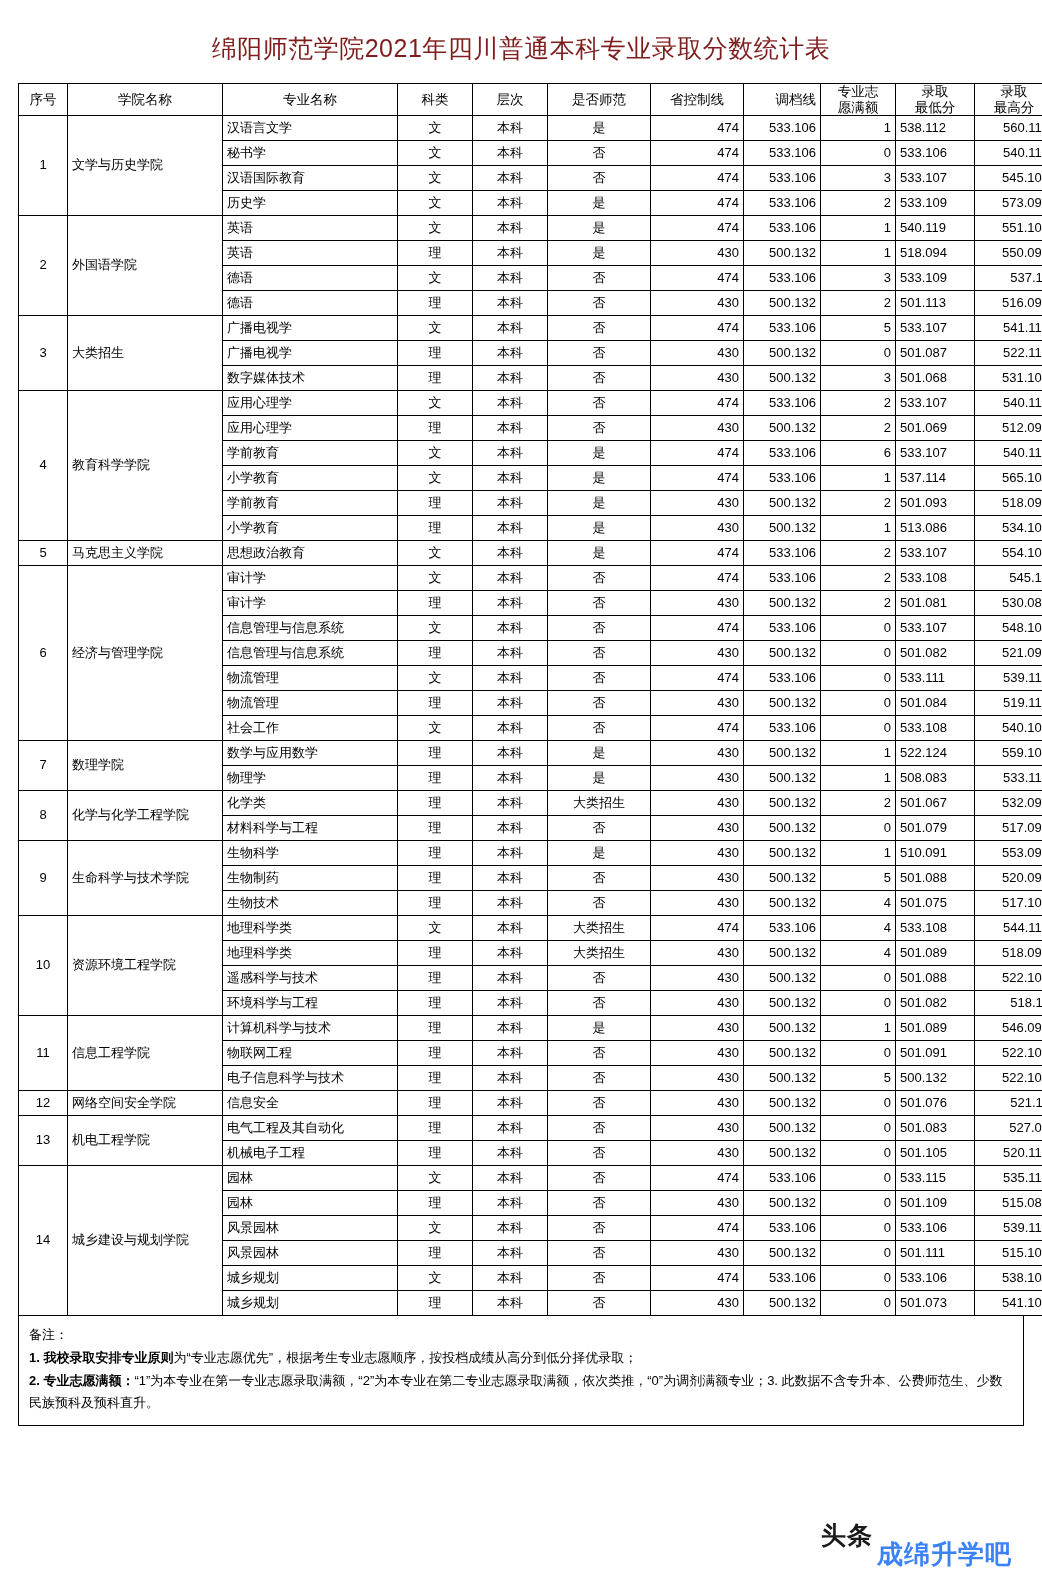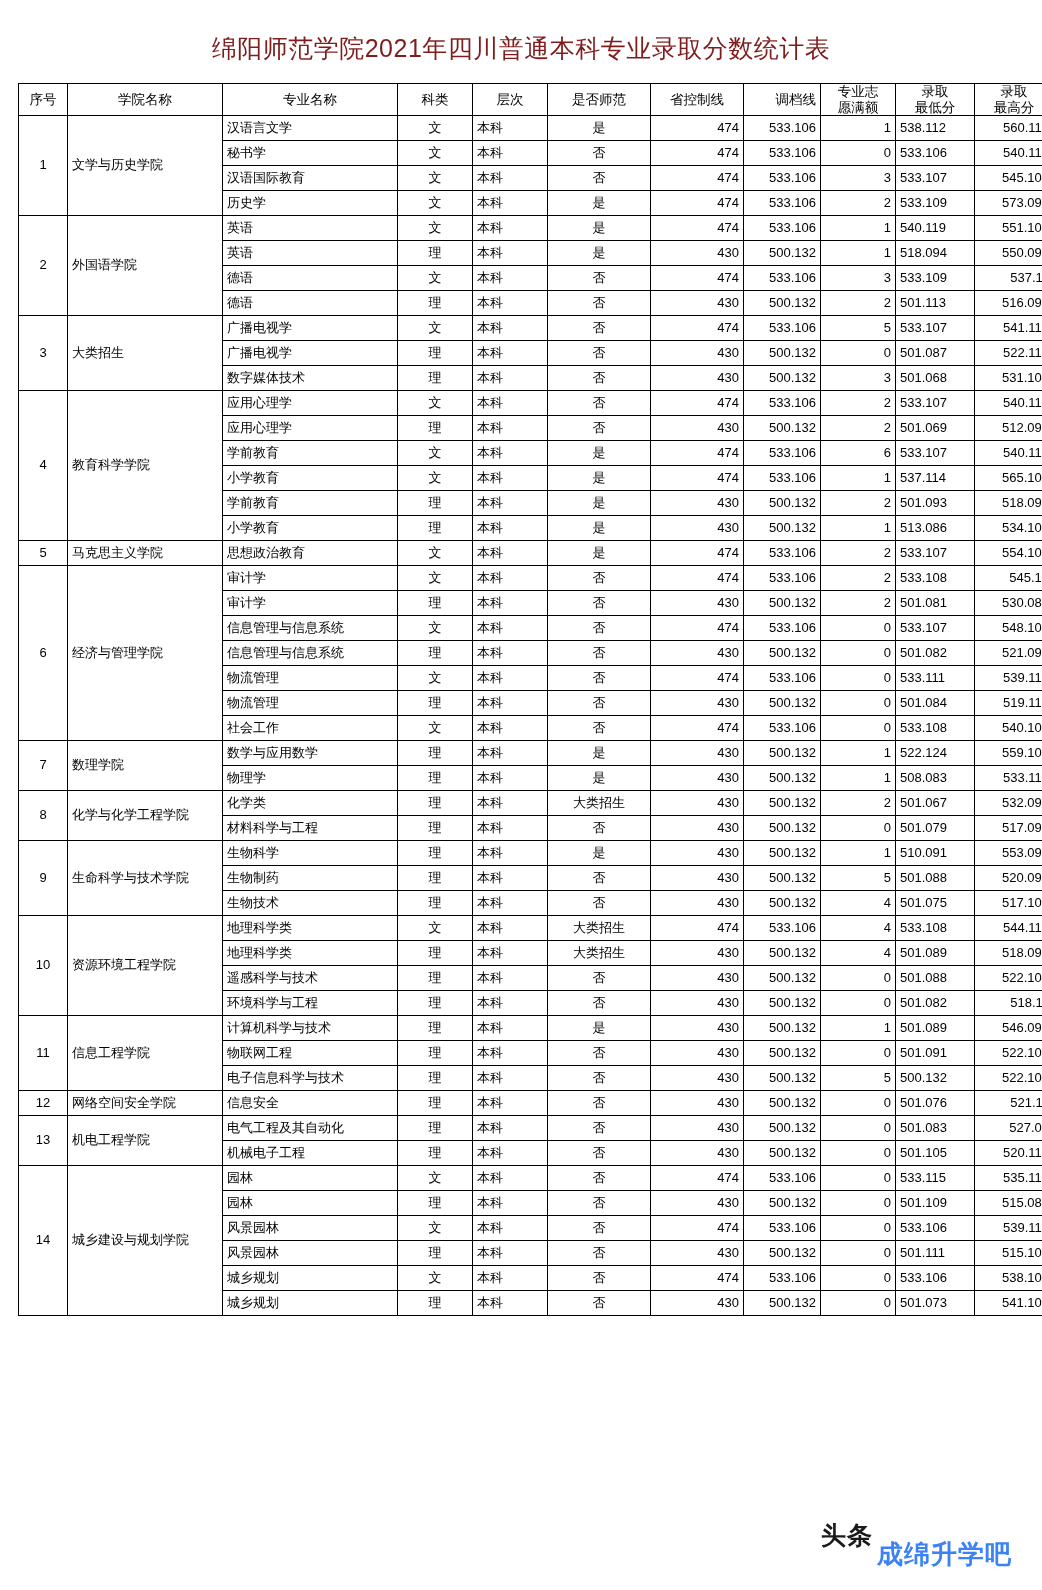--- a/index.html
+++ b/index.html
@@ -52,21 +52,21 @@
     font-size: 13.5px;
   }
   thead th .two-line {
     display: block;
     line-height: 1.15;
   }
   td.c-idx { text-align: center; width: 40px; }
   td.c-college { text-align: left; padding-left: 10px; width: 146px; }
   td.c-major { text-align: left; padding-left: 8px; width: 166px; }
   td.c-type { text-align: center; width: 66px; }
-  td.c-level { width: 66px; }
+  td.c-level { text-align: center; width: 66px; }
   td.c-normal { text-align: center; width: 94px; }
   td.c-prov { text-align: right; padding-right: 8px; width: 84px; }
   td.c-adjust { text-align: right; padding-right: 8px; width: 68px; }
   td.c-wish { text-align: right; padding-right: 8px; width: 66px; }
   td.c-min { text-align: left; padding-right: 8px; width: 70px; }
   td.c-max { text-align: right; padding-right: 8px; width: 70px; }
 
   th.h-idx { width: 40px; }
   th.h-college { width: 146px; }
   th.h-major { width: 166px; }
@@ -700,19 +700,28 @@
           <td class="c-normal">否</td>
           <td class="c-prov">430</td>
           <td class="c-adjust">500.132</td>
           <td class="c-wish">0</td>
           <td class="c-min">501.073</td>
           <td class="c-max">541.105</td>
         </tr>
       </tbody>
   </table>
 
+  <div class="notes">
+    <div class="note-title">备注：</div>
+    <div class="note-line">
+      <span>1. 我校录取安排专业原则</span><span class="thin">为“专业志愿优先”，根据考生专业志愿顺序，按投档成绩从高分到低分择优录取；</span>
+    </div>
+    <div class="note-line">
+      <span>2. 专业志愿满额：</span><span class="thin">“1”为本专业在第一专业志愿录取满额，“2”为本专业在第二专业志愿录取满额，依次类推，“0”为调剂满额专业；3. 此数据不含专升本、公费师范生、少数民族预科及预科直升。</span>
+    </div>
+  </div>
 
   <div class="footer-brand">
     <span class="brand-icon">头条</span>
     <span class="brand-text">成绵升学吧</span>
   </div>
 
 </div>
 
 </body></html>

